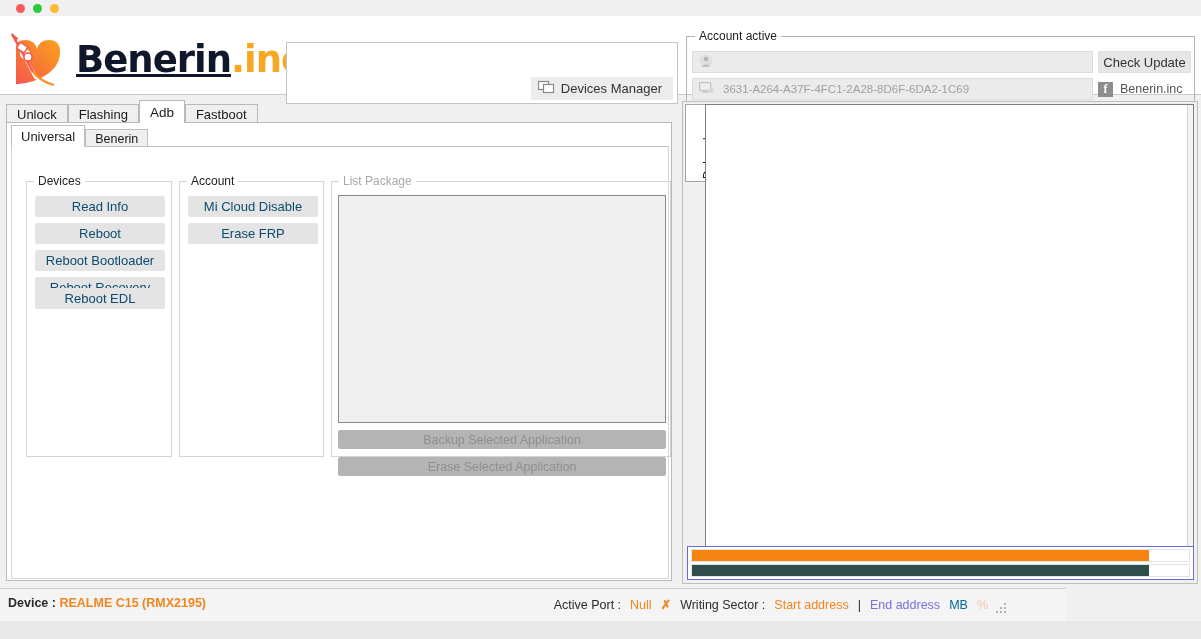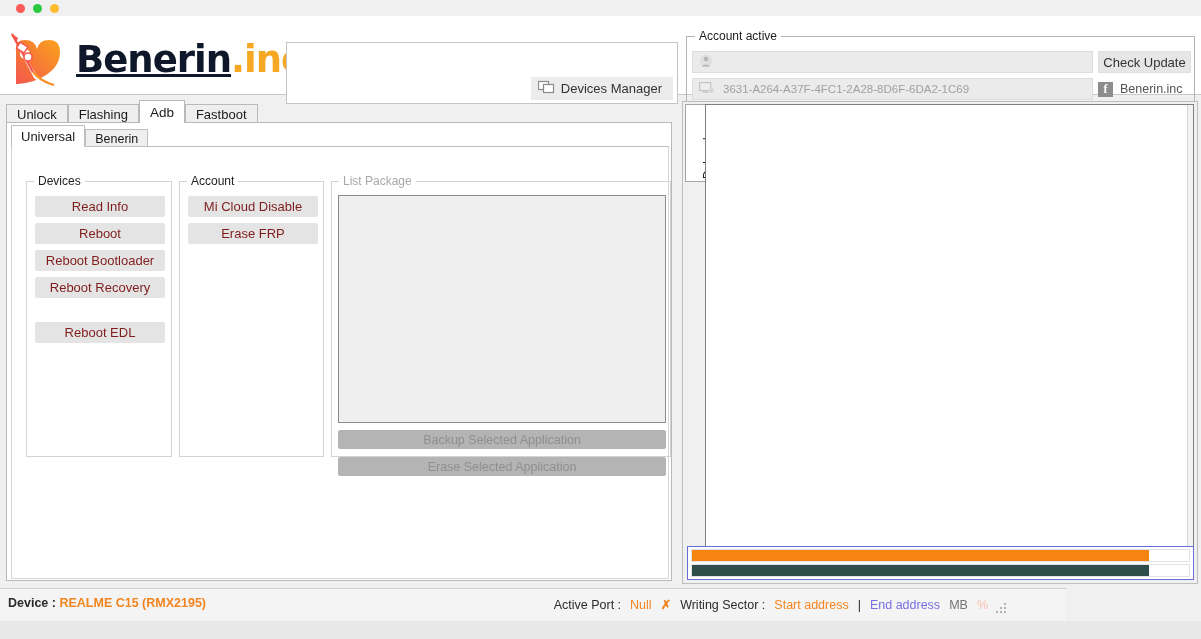--- a/index.html
+++ b/index.html
@@ -117,26 +117,26 @@
     font-size: 12px; color: #222;
   }
   .group.dim > .glegend { color: #a8a8a8; }
 
   .g-devices { left: 14px; top: 34px; width: 146px; height: 276px; }
   .g-account { left: 167px; top: 34px; width: 145px; height: 276px; text-align: center; }
   .g-list    { left: 319px; top: 34px; width: 340px; height: 276px; }
 
   .btn {
     position: absolute; background: #e4e4e4; border: 1px solid #e4e4e4;
-    border-radius: 2px; font-size: 13px; color: #7f1d1d;
+    border-radius: 2px; font-size: 13px; color: #0c4a6e;
     display: flex; align-items: center; justify-content: center; cursor: default;
   }
   .btn.wide { left: 8px; width: 130px; height: 21px; }
   .btn.d0 { top: 14px; }  .btn.d1 { top: 41px; }  .btn.d2 { top: 68px; }
-  .btn.d3 { top: 95px; }  .btn.d4 { top: 140px; }
+  .btn.d3 { top: 95px; }  .btn.d4 { top: 106px; }
 
   .listbox {
     position: absolute; left: 6px; top: 13px; width: 328px; height: 228px;
     background: #efefef; border: 1px solid #8a8a8a;
   }
   .btn.disabled {
     background: #b4b4b4; border-color: #b4b4b4; color: #8f8f8f; font-size: 12.5px;
   }
   .btn.bsa { left: 6px; top: 248px; width: 328px; height: 19px; }
   .btn.esa { left: 6px; top: 275px; width: 328px; height: 19px; }
@@ -189,21 +189,21 @@
   .sb-left .lbl { color: #2b2b2b; }
   .sb-left .val { color: #f2851f; }
   .sb-right {
     position: absolute; right: 78px; top: 8px; font-size: 12.5px;
     display: flex; align-items: baseline; gap: 9px;
   }
   .sb-right .k { color: #2b2b2b; }
   .sb-right .orange { color: #f2851f; }
   .sb-right .xmark { color: #f2851f; font-weight: bold; }
   .sb-right .purple { color: #7b6fe0; }
-  .sb-right .lorange { color: #737373; }
+  .sb-right .lorange { color: #0369a1; }
   .sb-right .pink { color: #f6c0b0; }
   .grip { position: absolute; right: 60px; top: 16px; width: 10px; height: 8px; }
   .grip i {
     position: absolute; width: 2px; height: 2px; background: #9b9b9b; border-radius: 1px;
   }
   .footer-strip {
     position: absolute; left: 0; top: 621px; width: 1201px; height: 18px;
     background: #e8e8e8;
   }
 </style>

